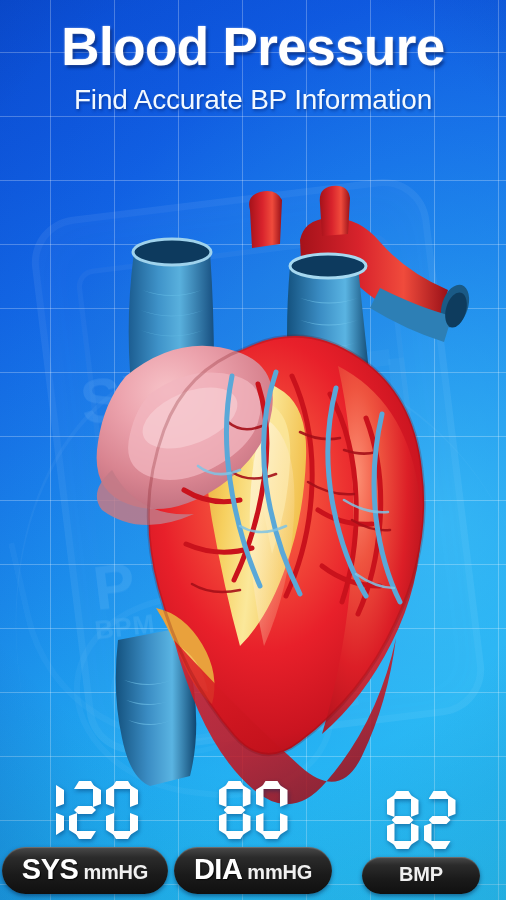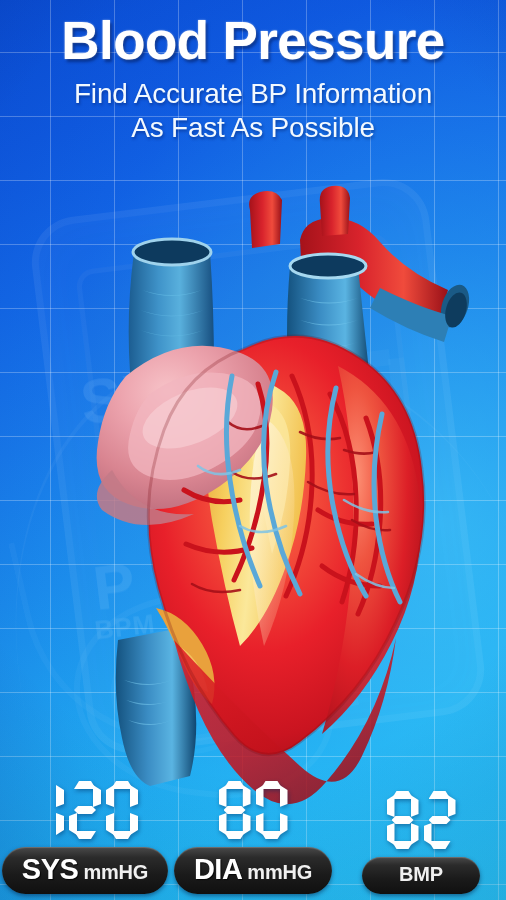--- a/index.html
+++ b/index.html
@@ -111,21 +111,21 @@
     position:absolute;left:-80px;top:150px;width:520px;height:430px;
     border-top:5px solid rgba(255,255,255,.13);
     border-radius:60% 70% 0 0 / 100% 90% 0 0;
     transform:rotate(-10deg);
   }
 
   
   .header{
     position:absolute;left:0;right:0;top:0;
     text-align:center;
-    padding-top:12px;
+    padding-top:18px;
     z-index:40;
   }
   .title{
     margin:0;
     font-size:53px;
     font-weight:700;
     color:#ffffff;
     letter-spacing:-.6px;
     line-height:1.08;
     text-shadow:
@@ -243,21 +243,20 @@
     <div class="ghost-cuff"></div>
     <div class="ghost-cuff2"></div>
     <div class="ghost-tube"></div>
     <div class="ghost-sweep"></div>
   </div>
 
   <div class="header">
     <h1 class="title">Blood Pressure</h1>
     <p class="subtitle">
       <span>Find Accurate BP Information</span><br>
-      <span>As Fast As Possible</span>
     </p>
   </div>
 
   <div class="heart-wrap">
     <svg viewBox="0 0 506 650" xmlns="http://www.w3.org/2000/svg">
       <defs>
         <linearGradient id="gVeinBlue" x1="0" y1="0" x2="1" y2="0">
           <stop offset="0%" stop-color="#1c5d91"></stop>
           <stop offset="35%" stop-color="#3f93c9"></stop>
           <stop offset="60%" stop-color="#59b0dd"></stop>

